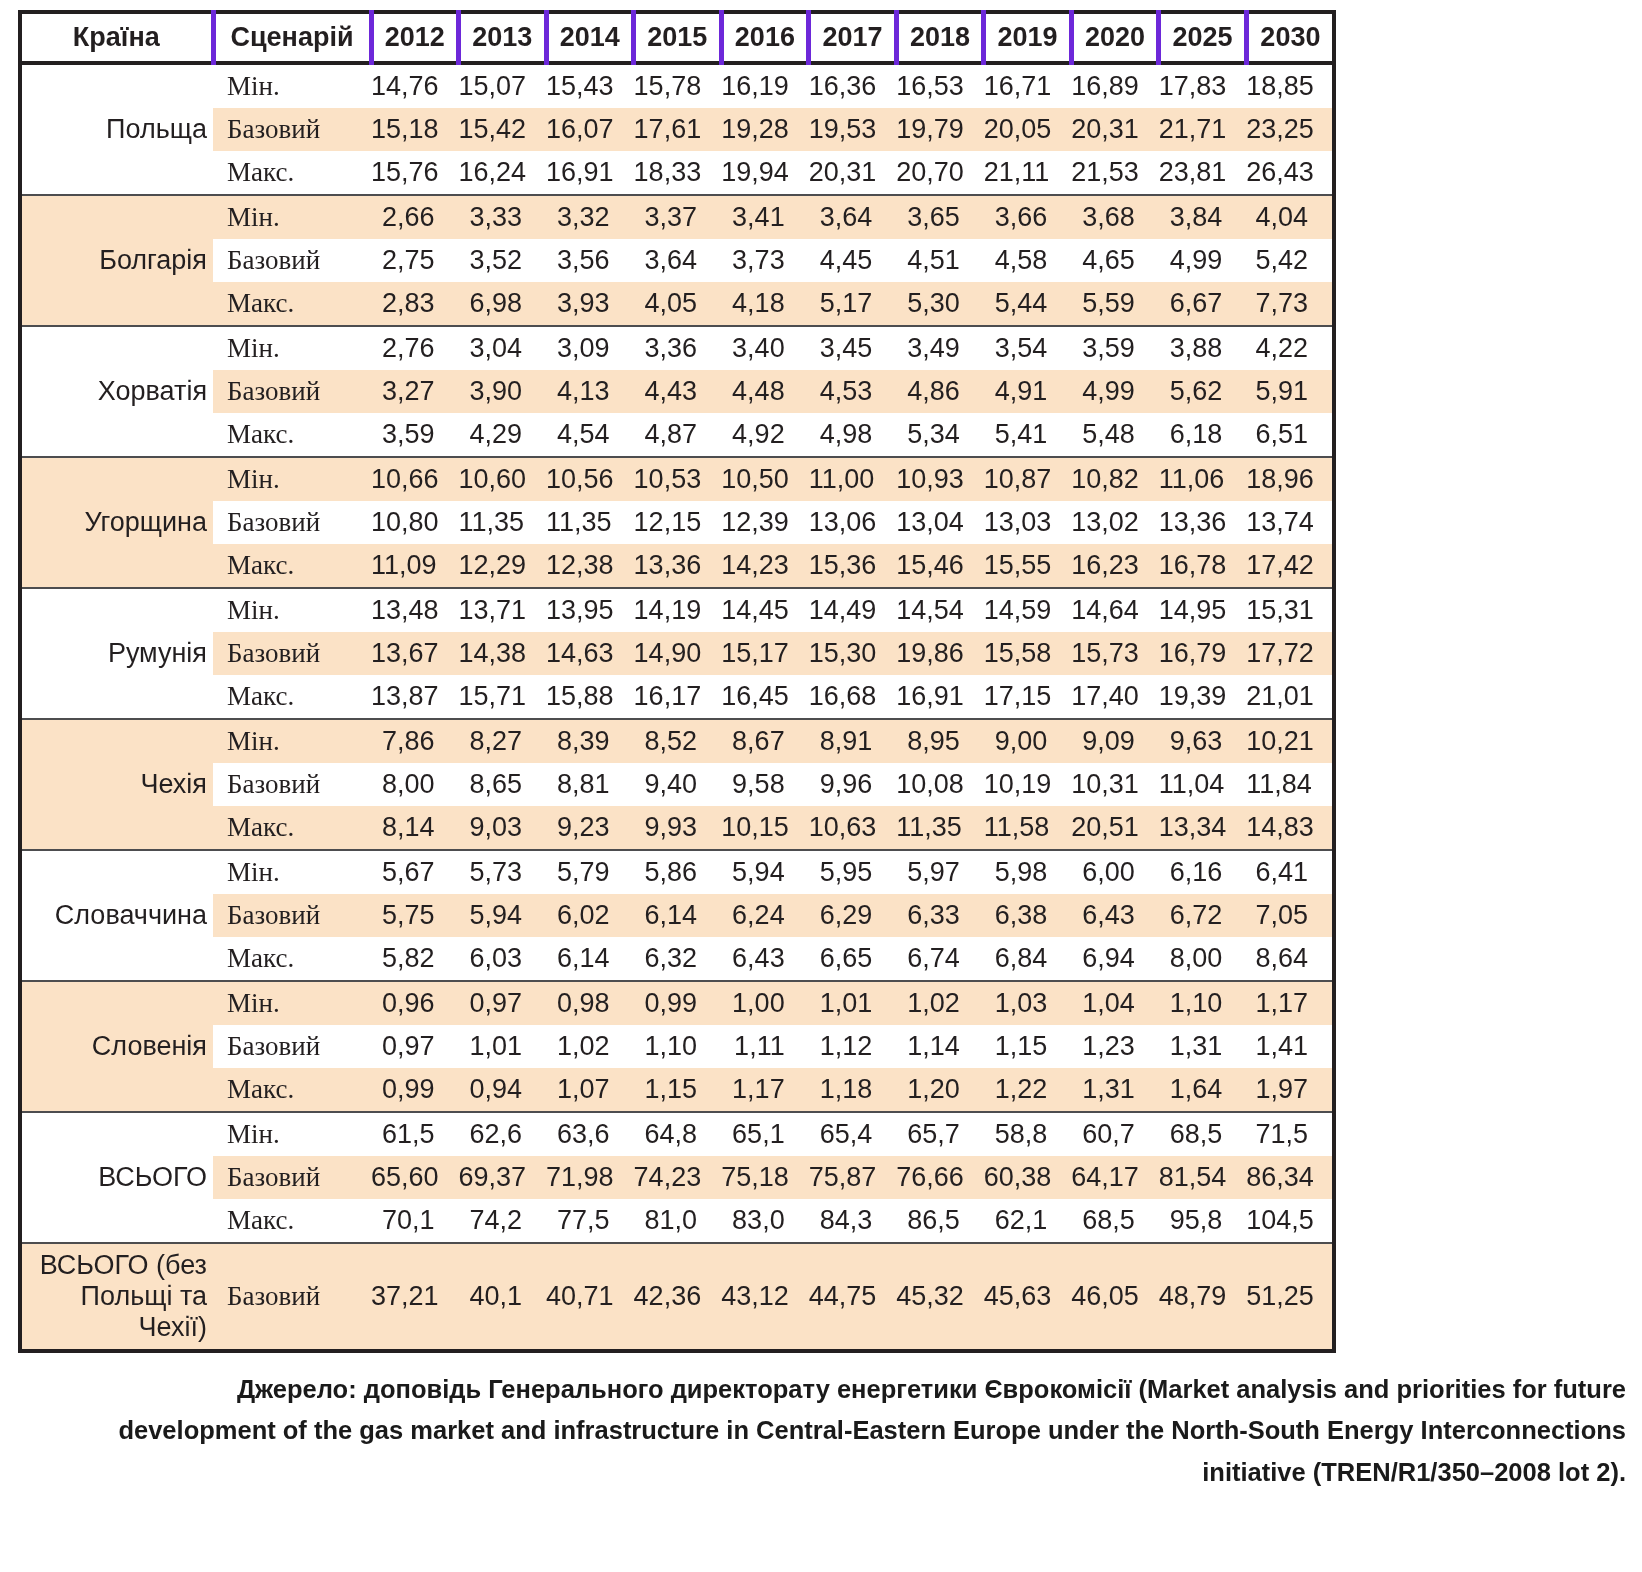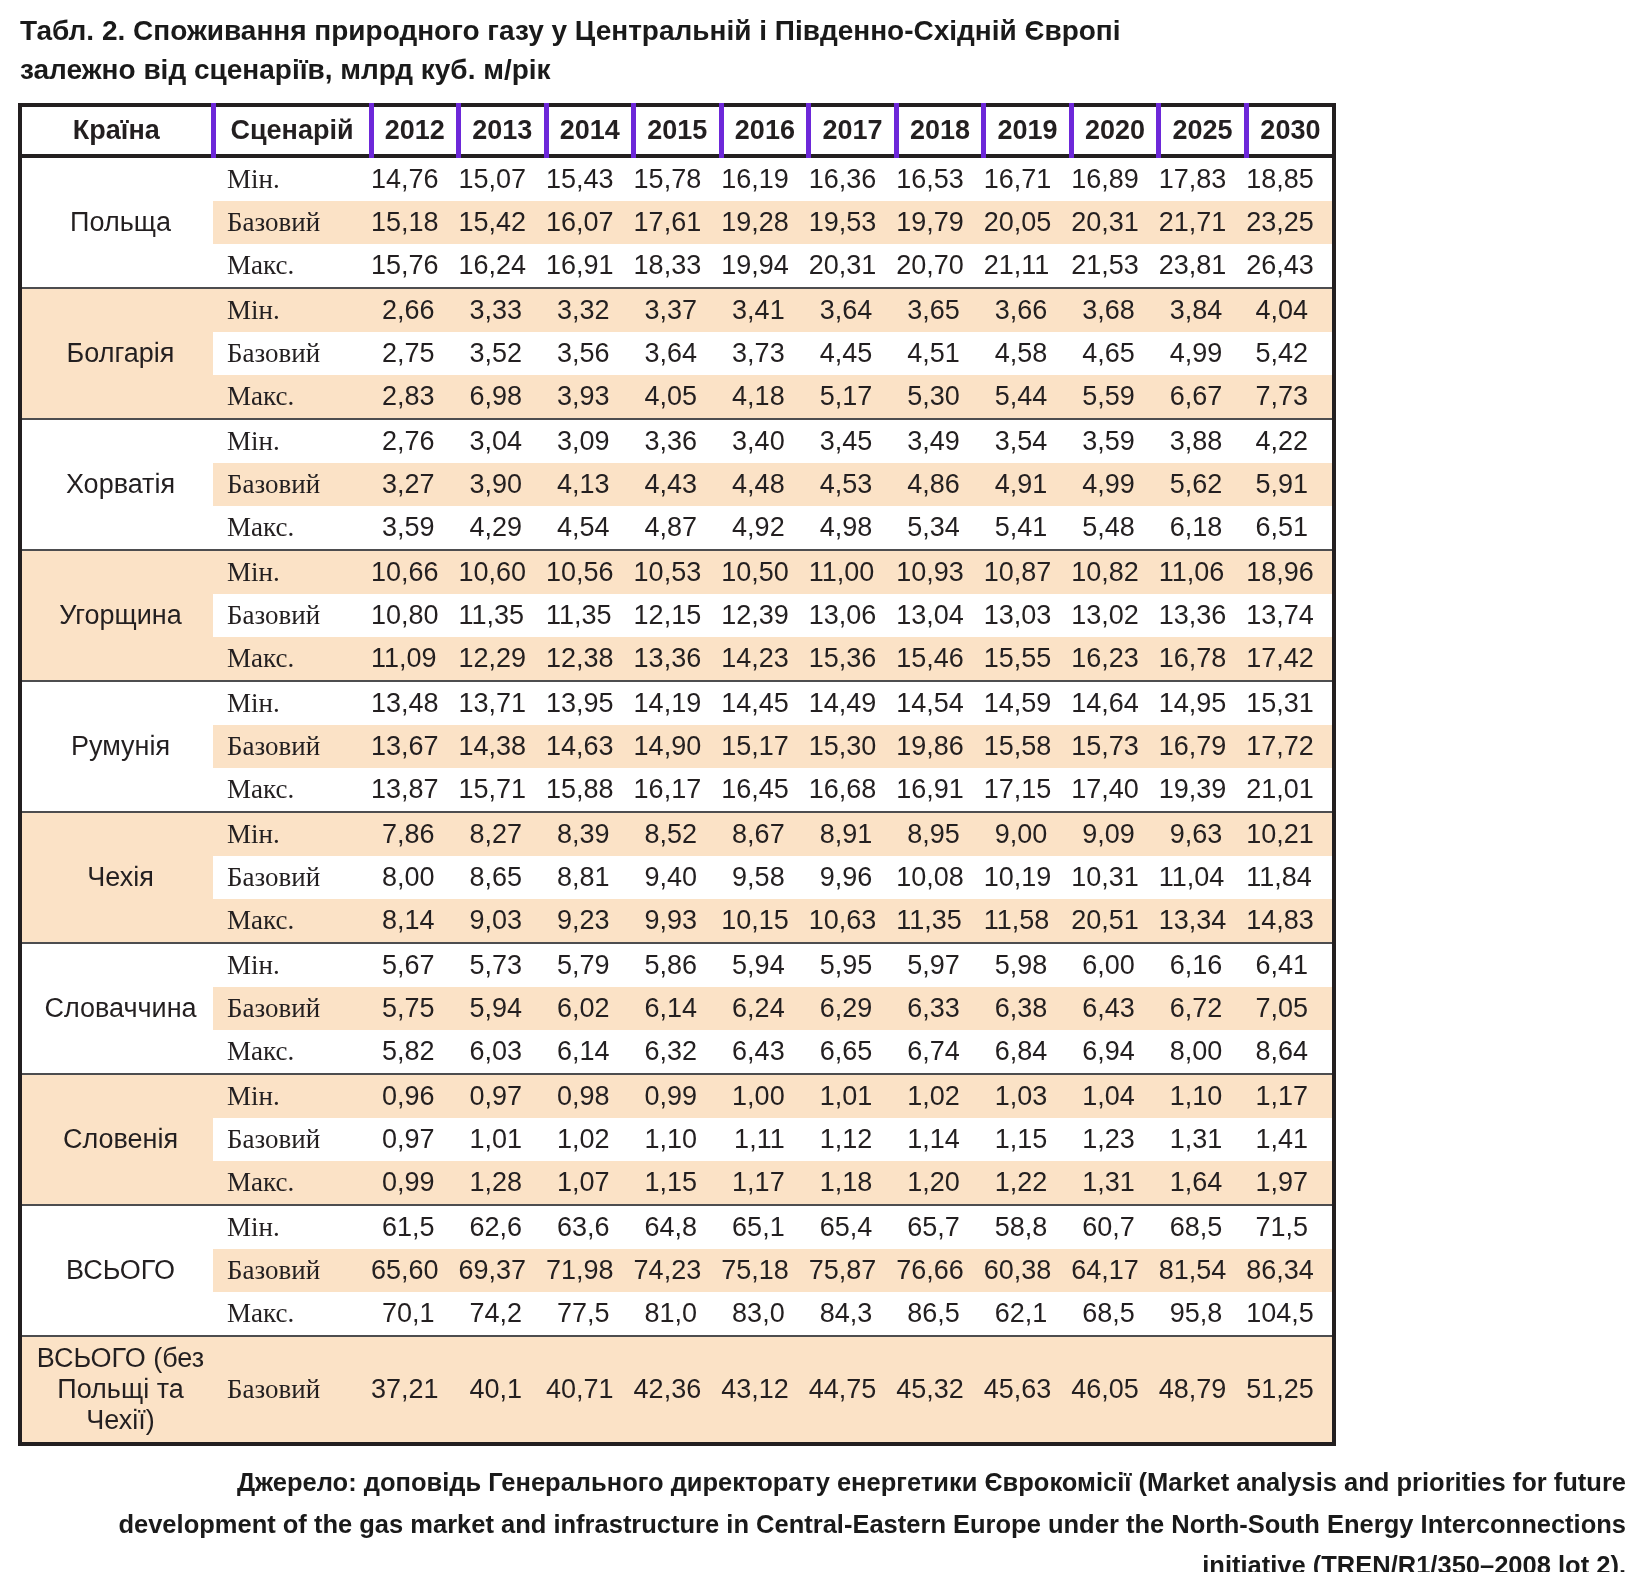--- a/index.html
+++ b/index.html
@@ -33,21 +33,21 @@
     background:#ffffff;
     border-bottom:4px solid #231f20;
   }
   th + th{border-left:5px solid #6d28d9;}
   td{
     font-size:27px;
     padding:6px 0;
     vertical-align:middle;
   }
   td.country{
-    text-align:center;
+    text-align:right;
     padding-left:12px;
     padding-right:6px;
   }
   td.scenario{
     text-align:left;
     padding-left:14px;
     font-family:Liberation Serif, serif;
   }
   td.num{
     text-align:right;
@@ -65,24 +65,20 @@
     text-align:right;
     margin:16px 0 0 70px;
     color:#1a1a1a;
   }
 </style>
 </head>
 <body>
 
 <div class="page">
 
-  <div class="title">
-    <span>Табл. 2. Споживання природного газу у Центральній і Південно-Східній Європі</span><br>
-    <span>залежно від сценаріїв, млрд куб. м/рік</span>
-  </div>
 
   <table>
     <colgroup>
         <col class="country-col">
         <col class="scenario-col">
         <col>
         <col>
         <col>
         <col>
         <col>
@@ -437,21 +433,21 @@
           <td class="num">1,12</td>
           <td class="num">1,14</td>
           <td class="num">1,15</td>
           <td class="num">1,23</td>
           <td class="num">1,31</td>
           <td class="num">1,41</td>
         </tr>
         <tr class="orange">
           <td class="scenario">Макс.</td>
           <td class="num">0,99</td>
-          <td class="num">1,28</td>
+          <td class="num">0,94</td>
           <td class="num">1,07</td>
           <td class="num">1,15</td>
           <td class="num">1,17</td>
           <td class="num">1,18</td>
           <td class="num">1,20</td>
           <td class="num">1,22</td>
           <td class="num">1,31</td>
           <td class="num">1,64</td>
           <td class="num">1,97</td>
         </tr>

